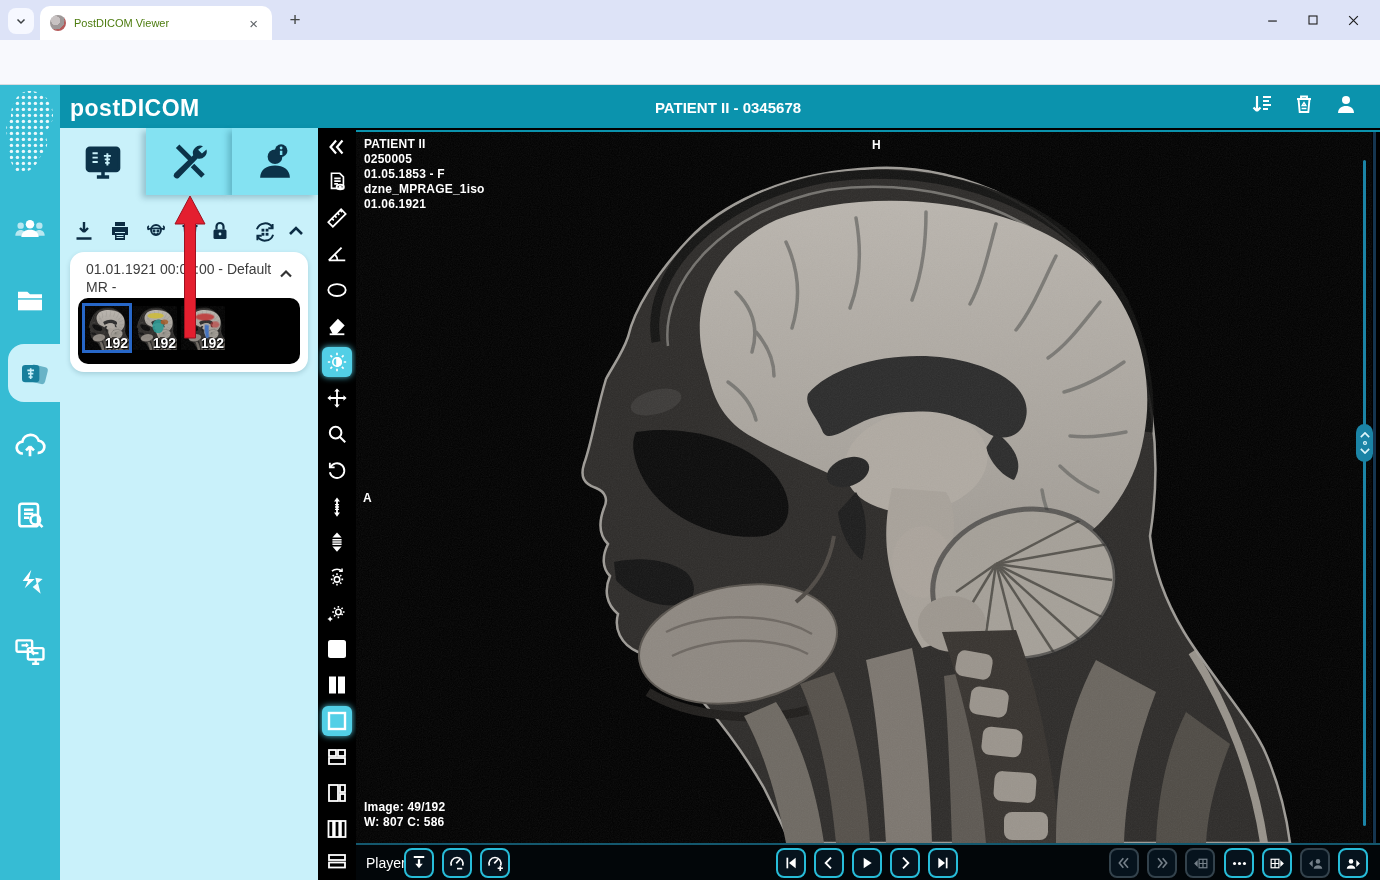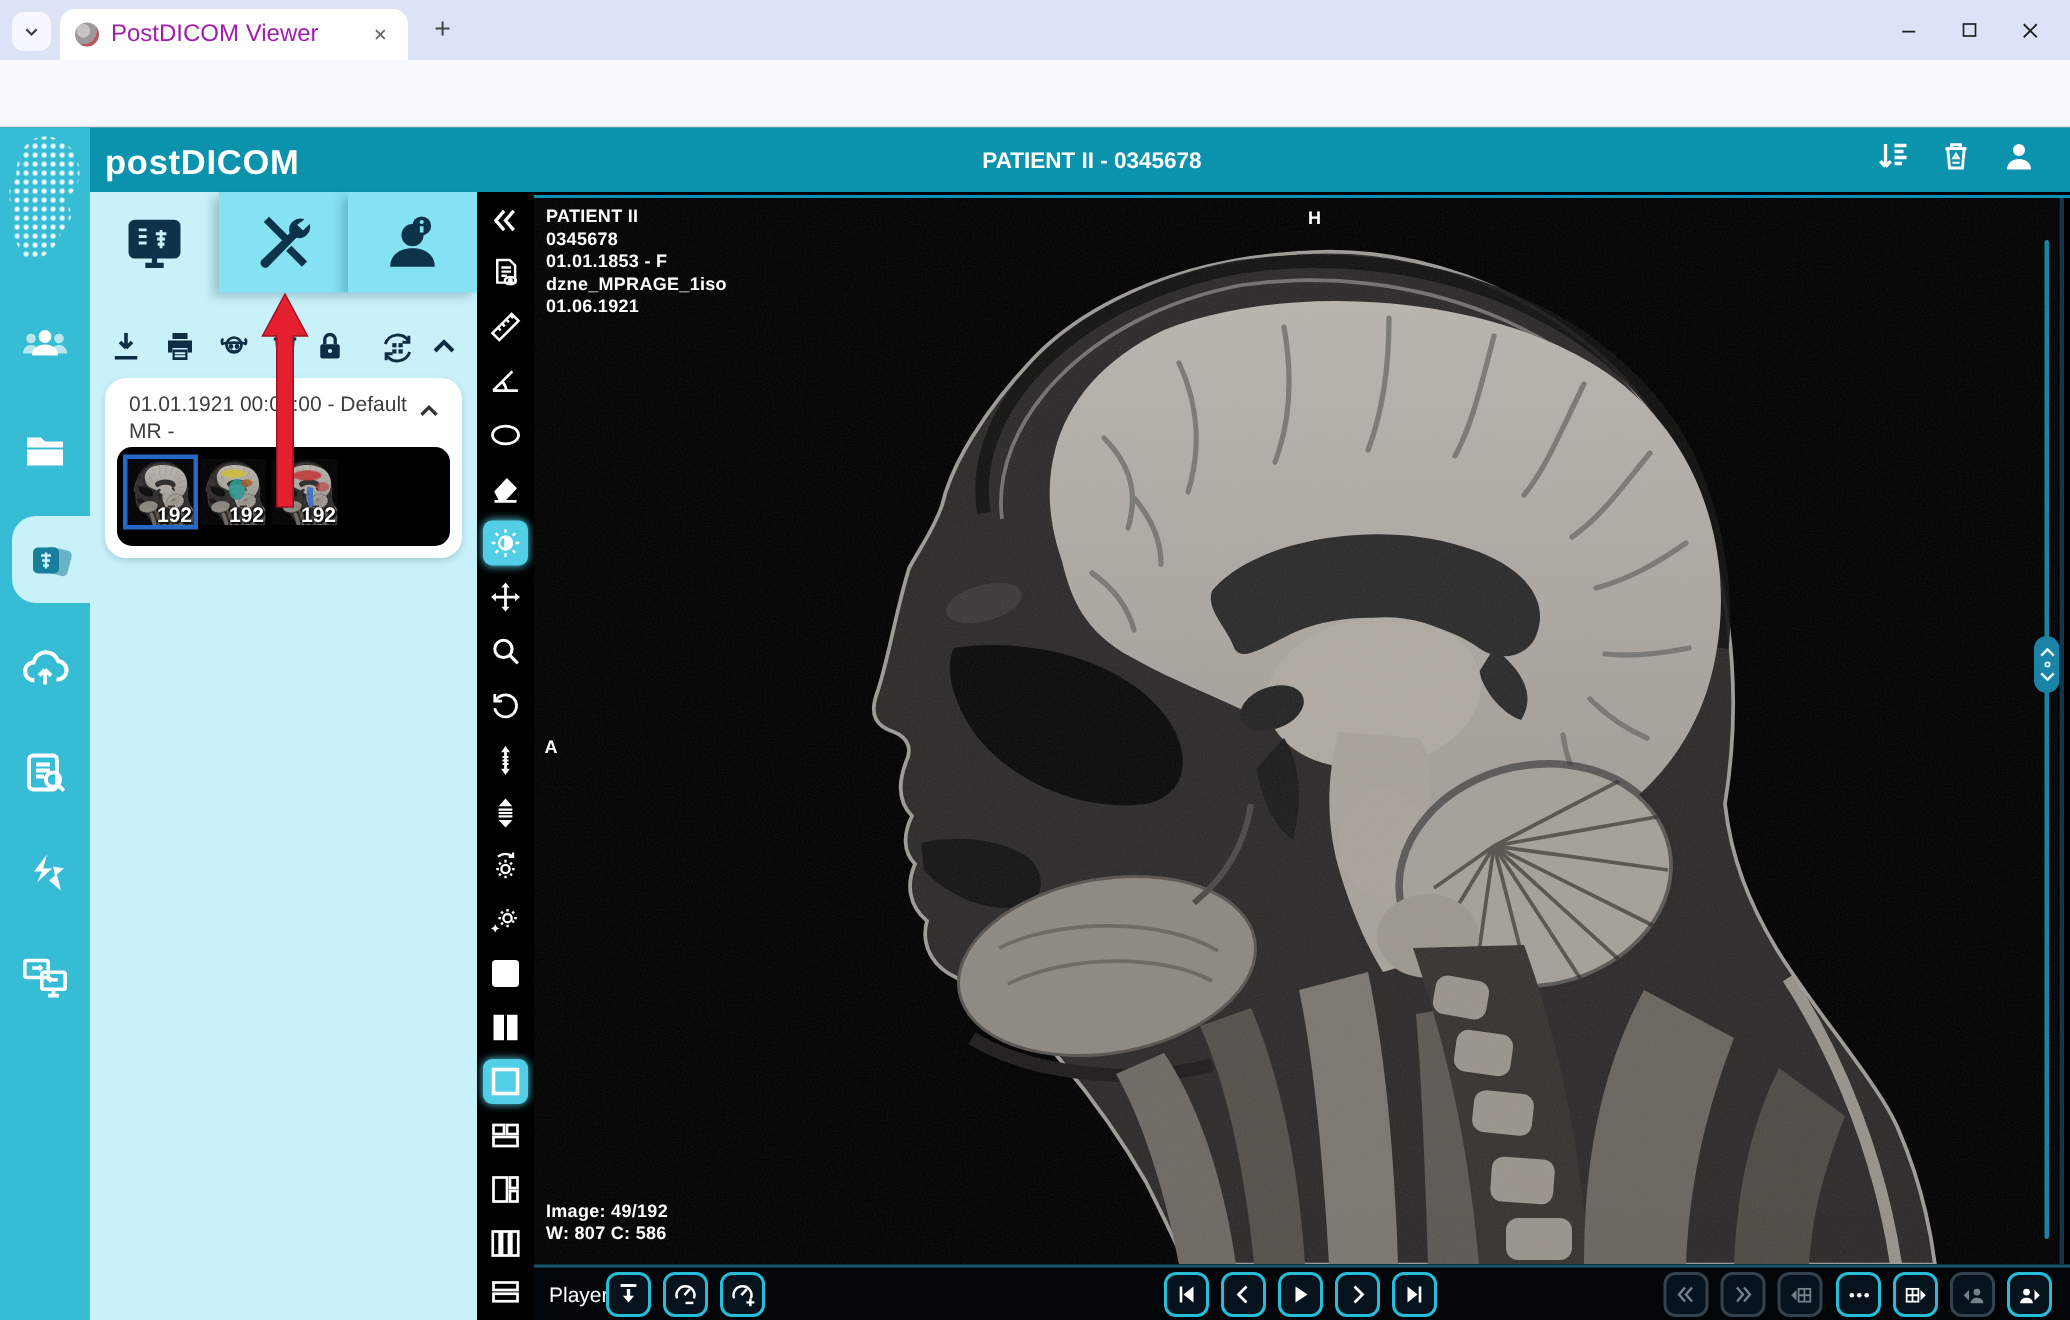--- a/index.html
+++ b/index.html
@@ -9,21 +9,21 @@
   .abs { position:absolute; }
 
   
   #tabstrip { left:0; top:0; width:1380px; height:40px; background:#dde3f7; }
   #tabsearch { left:8px; top:8px; width:26px; height:26px; border-radius:8px; background:#f6f8ff;
     display:flex; align-items:center; justify-content:center; color:#3c4043; }
   #tab { left:40px; top:6px; width:232px; height:34px; background:#ffffff; border-radius:10px 10px 0 0;
     display:flex; align-items:center; padding:0 10px; }
   .favicon { width:16px; height:16px; border-radius:50%;
     background:radial-gradient(circle at 35% 35%, #c8c2c2 0 30%, #9e9898 31% 60%, #b45a5a 61% 100%); margin-right:8px; flex:0 0 16px;}
-  #tab-title { font-size:16px; color:#a21caf; flex:1 1 auto; white-space:nowrap; overflow:hidden; }
+  #tab-title { font-size:11px; color:#4d7c0f; flex:1 1 auto; white-space:nowrap; overflow:hidden; }
   .tab-close { color:#5f6368; font-size:15px; line-height:1; padding:2px 4px; border-radius:50%; }
   #newtab { left:284px; top:10px; width:22px; height:22px; color:#444746; font-size:19px; line-height:20px; text-align:center; }
   #wincontrols { right:8px; top:0; height:40px; display:flex; align-items:center; gap:28px; padding-right:12px; color:#1f1f1f; }
   #navbar { left:0; top:40px; width:1380px; height:45px; background:#f8f9fd; border-bottom:1px solid #dadce0; }
   .navic { color:#454746; }
   .navic.dis { color:#b6bac0; }
   #urlbar { left:125px; top:47px; width:1042px; height:32px; border-radius:16px; background:#eceef8;
     display:flex; align-items:center; padding:0 12px; gap:10px; }
   #url-text { font-size:13.5px; color:#202124; flex:1 1 auto; }
   .chrome-right { top:40px; height:44px; display:flex; align-items:center; }
@@ -605,22 +605,22 @@
         </svg>
       </div>
   </div>
 
   <div id="viewport" class="abs">
     <svg width="1016" height="711" viewBox="0 0 1016 711">
         <use href="#mri"></use>
       </svg>
     <div class="ovl" style="left:8px; top:5px">
       <div>PATIENT II</div>
-      <div>0345678</div>
-      <div>01.01.1853 - F</div>
+      <div>0250005</div>
+      <div>01.05.1853 - F</div>
       <div>dzne_MPRAGE_1iso</div>
       <div>01.06.1921</div>
     </div>
     <div class="ovl" style="left:516px; top:6px">H</div>
     <div class="ovl" style="left:7px; top:359px">A</div>
     <div class="ovl" style="left:8px; top:668px">
       <div>Image: 49/192</div>
       <div>W: 807 C: 586</div>
     </div>
     <div id="slider-track"></div>

